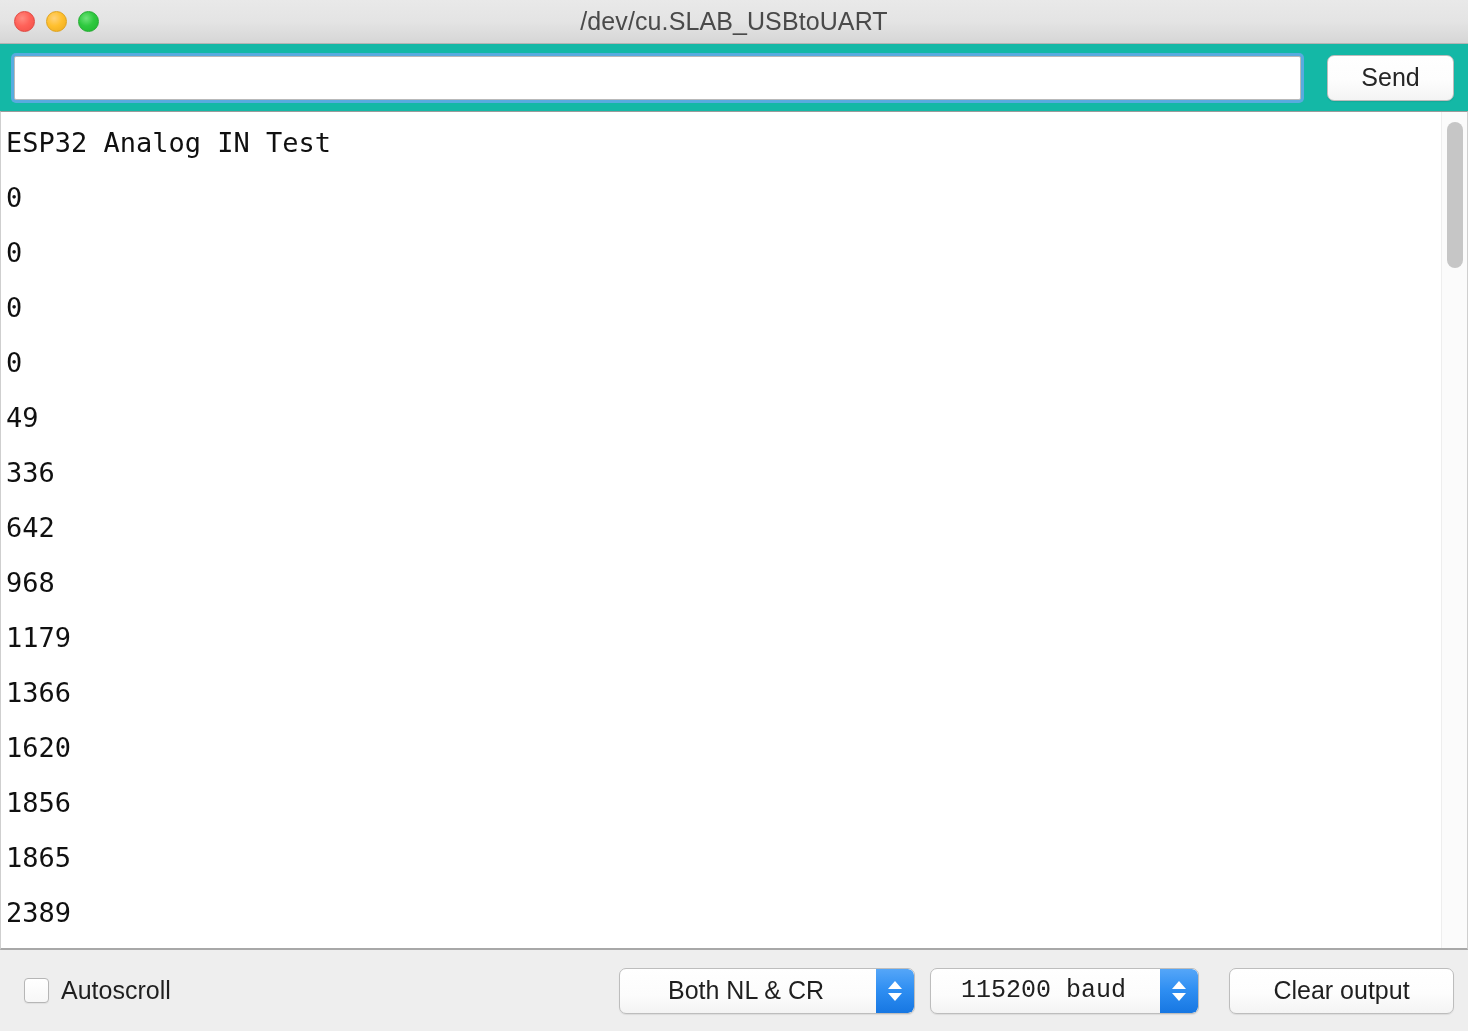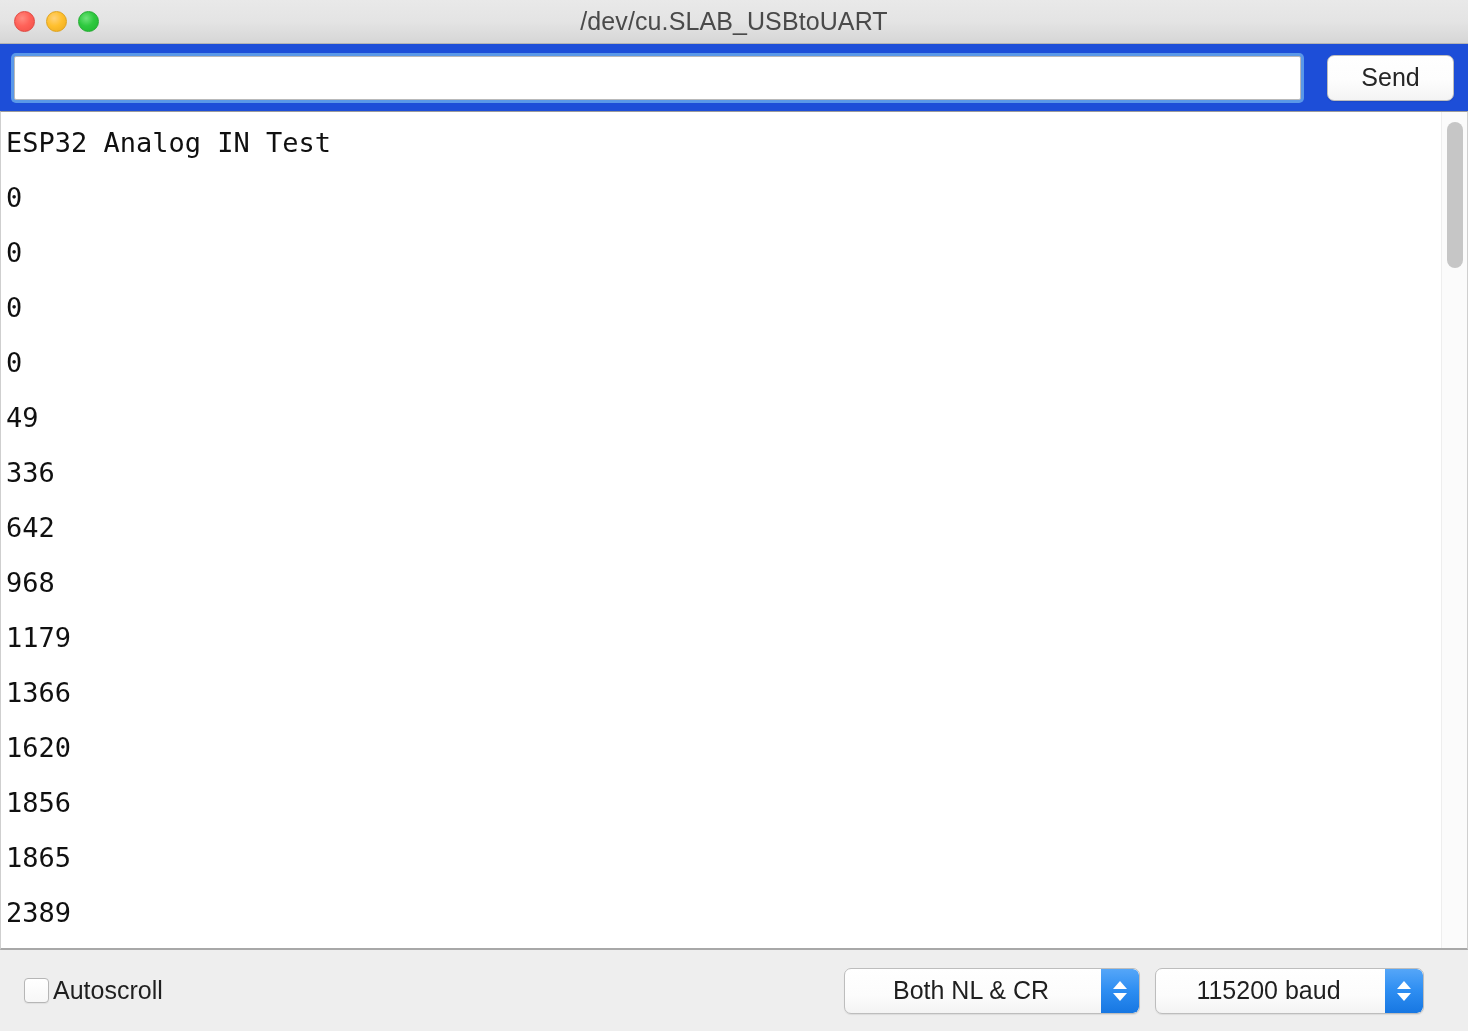--- a/index.html
+++ b/index.html
@@ -59,21 +59,21 @@
     font-size: 25px;
     color: #4a4a4a;
     letter-spacing: 0.1px;
     pointer-events: none;
   }
 
   
   #sendbar {
     flex: 0 0 67px;
     height: 67px;
-    background: #1d4ed8;
+    background: #14b8a6;
     display: flex;
     align-items: center;
     padding: 16px 14px;
     box-sizing: border-box;
   }
   #send-input-wrap {
     flex: 1 1 auto;
     height: 44px;
     margin-right: 26px;
     position: relative;
@@ -161,21 +161,21 @@
     height: 81px;
     background: #eeeeee;
     display: flex;
     align-items: center;
     padding: 0 14px 0 24px;
     box-sizing: border-box;
   }
   #autoscroll-group {
     display: flex;
     align-items: center;
-    gap: 4px;
+    gap: 12px;
     cursor: default;
   }
   #autoscroll-box {
     width: 25px;
     height: 25px;
     border: 1px solid #b6b6b6;
     border-radius: 4px;
     background: linear-gradient(to bottom, #ffffff, #f7f7f7);
     box-shadow: 0 1px 1px rgba(0,0,0,0.06);
     box-sizing: border-box;
@@ -220,21 +220,21 @@
   }
   .chev {
     width: 0; height: 0;
     border-left: 7px solid transparent;
     border-right: 7px solid transparent;
   }
   .chev.up   { border-bottom: 8px solid #ffffff; }
   .chev.down { border-top: 8px solid #ffffff; }
 
   #popup-lineending { width: 296px; margin-right: 15px; }
-  #popup-baud { width: 269px; margin-right: 30px; }
+  #popup-baud { width: 269px; margin-right: 30px; font-family: Liberation Mono, monospace; }
 
   #clear-button {
     flex: 0 0 auto;
     min-width: 225px;
     height: 46px;
     border: 1px solid #bdbdbd;
     border-radius: 7px;
     background: linear-gradient(to bottom, #ffffff 0%, #fdfdfd 55%, #f4f4f4 100%);
     box-shadow: 0 1px 1px rgba(0,0,0,0.08);
     font-size: 25px;
@@ -308,15 +308,16 @@
     </div>
 
     <div class="popup" id="popup-baud">
       <span class="pop-label">115200 baud</span>
       <span class="stepper">
         <span class="chev up"></span>
         <span class="chev down"></span>
       </span>
     </div>
 
+    <button id="clear-button">Clear output</button>
   </div>
 
 </div>
 
 </body></html>

